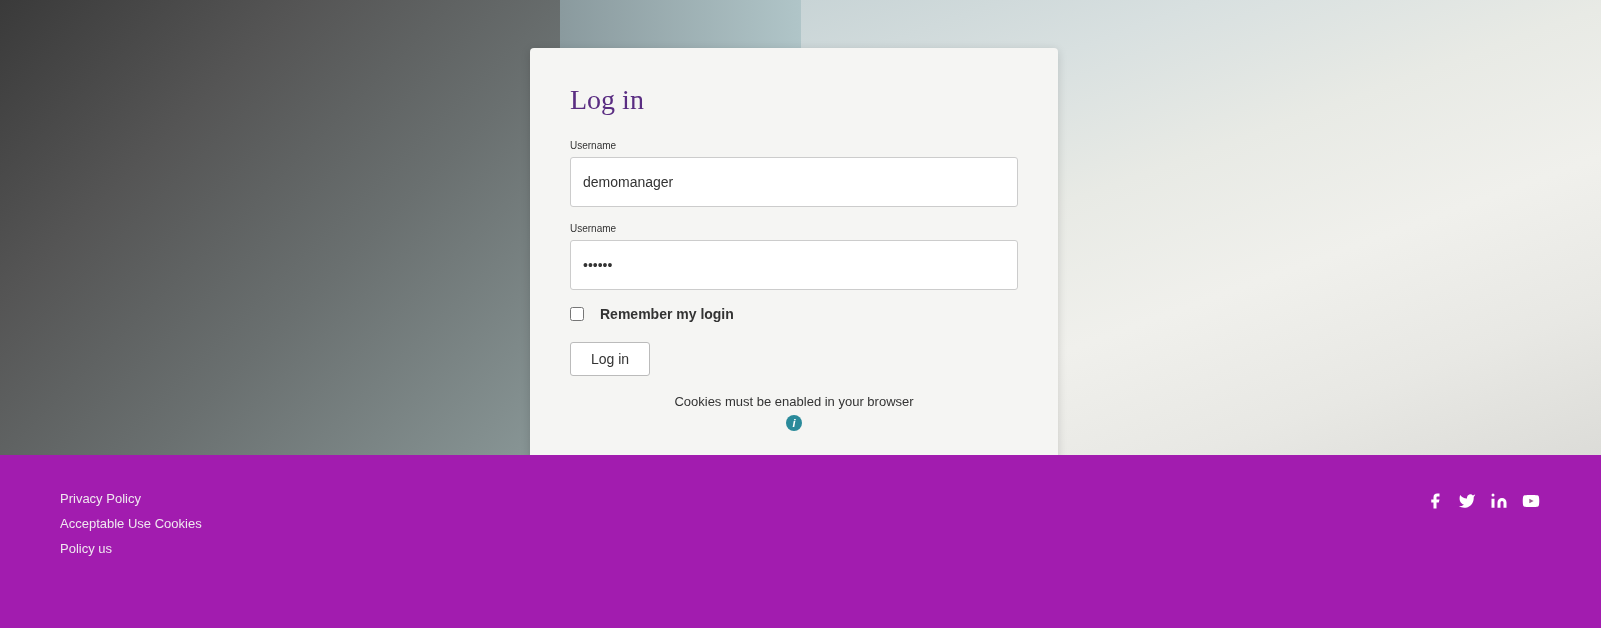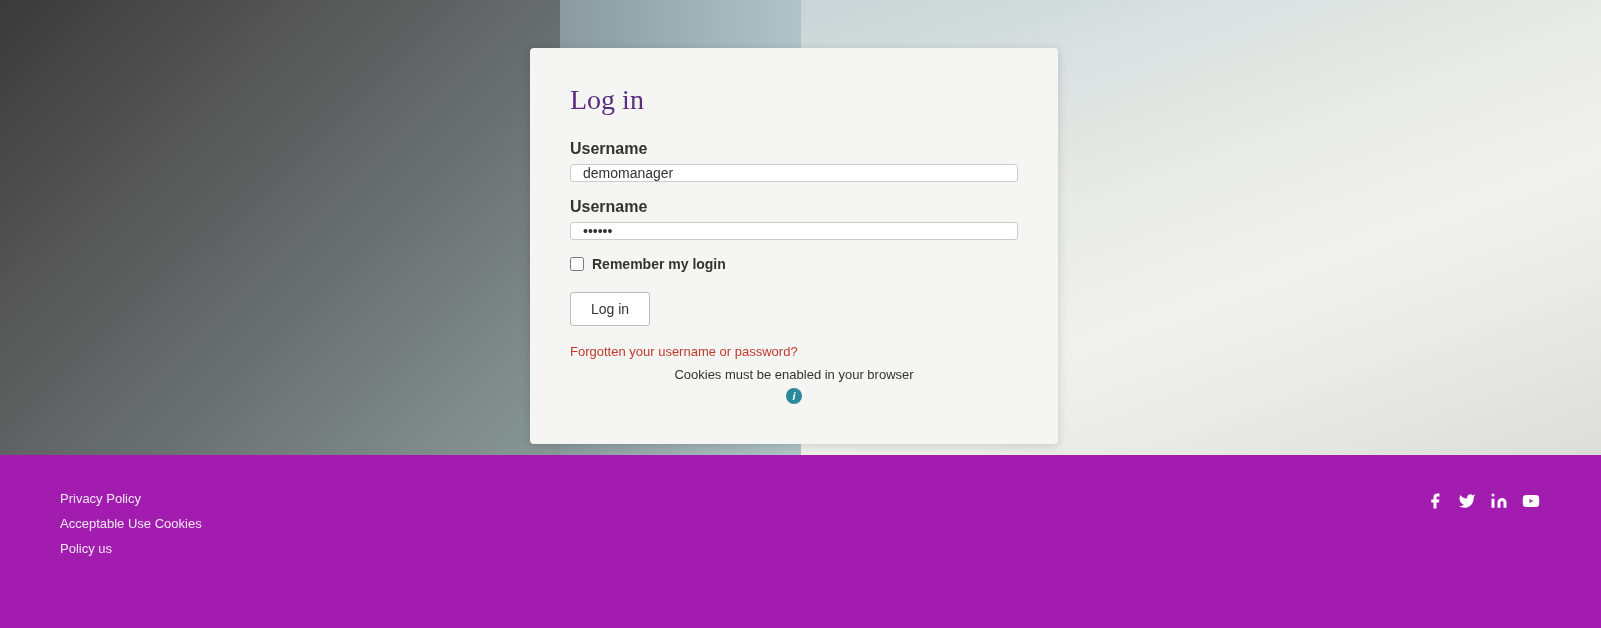--- a/index.html
+++ b/index.html
@@ -60,29 +60,29 @@
       margin-bottom: 24px;
       font-family: Georgia, serif;
     }
 
     .form-group {
       margin-bottom: 16px;
     }
 
     .form-label {
       display: block;
-      font-size: 16px;
+      font-size: 10px;
       color: #333;
       margin-bottom: 6px;
-      font-weight: 700;
+      font-weight: 400;
     }
 
     .form-input {
       width: 100%;
-      padding: 0 12px;
+      padding: 16px 12px;
       border: 1px solid #ccc;
       border-radius: 3px;
       font-size: 14px;
       color: #333;
       background: #fff;
       outline: none;
     }
 
     .remember-row {
       display: flex;
@@ -94,20 +94,21 @@
     .remember-checkbox {
       width: 14px;
       height: 14px;
       cursor: pointer;
     }
 
     .remember-label {
       font-size: 14px;
       color: #333;
       font-weight: 600;
+      margin-left: 8px;
     }
 
     .login-btn {
       padding: 8px 20px;
       background: #fff;
       border: 1px solid #bbb;
       border-radius: 3px;
       font-size: 14px;
       color: #333;
       cursor: pointer;
@@ -222,21 +223,20 @@
         <input class="form-input" type="password" value="••••••" style="">
       </div>
 
       <div class="remember-row">
         <input type="checkbox" class="remember-checkbox" style="">
         <label class="remember-label">Remember my login</label>
       </div>
 
       <button class="login-btn">Log in</button>
 
-      <a class="forgot-link" href="#">Forgotten your username or password?</a>
 
       <div class="cookies-row">
         <span>Cookies must be enabled in your browser</span>
         <span class="info-icon">i</span>
       </div>
 
     </div>
   </div>
 
   <div class="footer">

